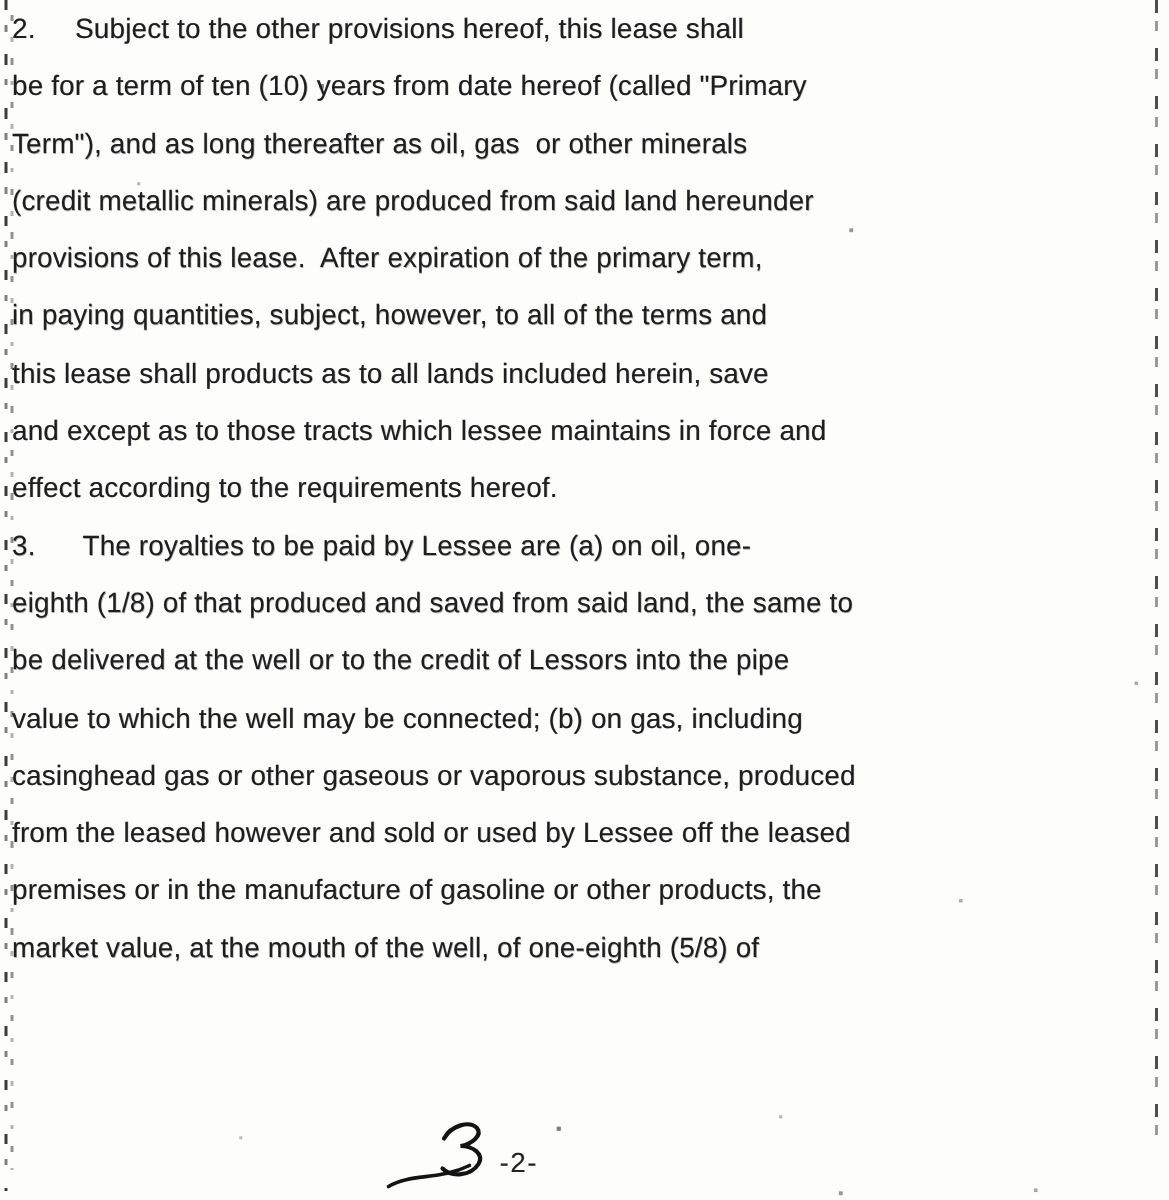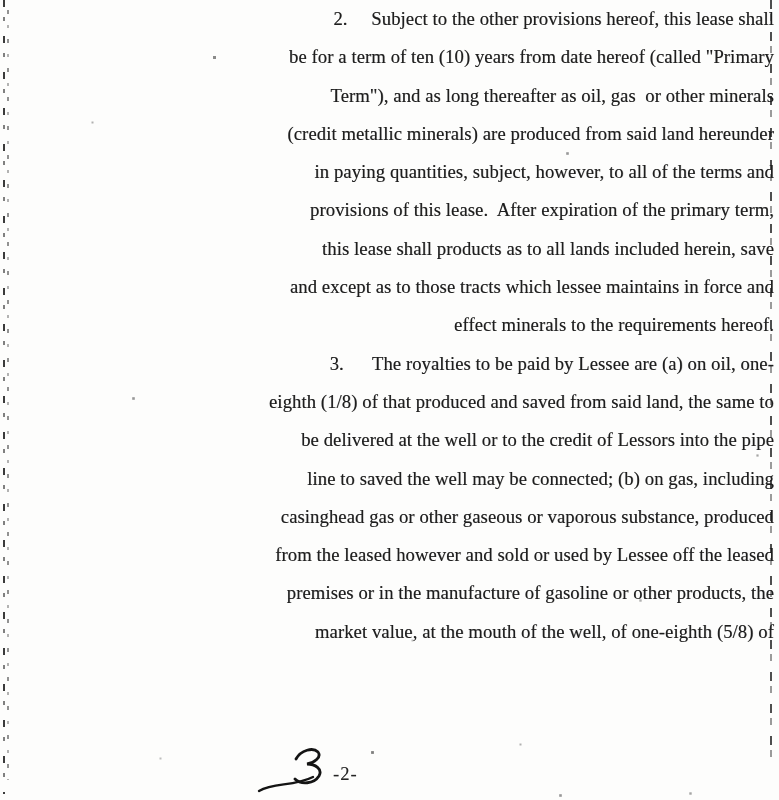--- a/index.html
+++ b/index.html
@@ -6,22 +6,21 @@
     margin: 0;
     padding: 0;
     background: #ffffff;
   }
   .page {
     position: relative;
     width: 779px;
     height: 800px;
     background: #fdfdfc;
     overflow: hidden;
-    font-family: Liberation Serif, serif;
-    text-align: right;
+    font-family: Liberation Sans, sans-serif;
   }
   
   .textblock {
     position: absolute;
     top: 0;
     left: 8px;
     width: 766px;
   }
   .line {
     white-space: pre;
@@ -118,29 +117,29 @@
   <div class="edge-left-a"></div>
   <div class="edge-left-b"></div>
   <div class="edge-right"></div>
   <div class="specks"></div>
 
   <div class="textblock">
     <div class="line">2.     Subject to the other provisions hereof, this lease shall</div>
     <div class="line">be for a term of ten (10) years from date hereof (called "Primary</div>
     <div class="line">Term"), and as long thereafter as oil, gas  or other minerals</div>
     <div class="line">(credit metallic minerals) are produced from said land hereunder</div>
+    <div class="line">provisions of this lease.  After expiration of the primary term,</div>
     <div class="line">in paying quantities, subject, however, to all of the terms and</div>
-    <div class="line">provisions of this lease.  After expiration of the primary term,</div>
     <div class="line">this lease shall products as to all lands included herein, save</div>
     <div class="line">and except as to those tracts which lessee maintains in force and</div>
-    <div class="line">effect minerals to the requirements hereof.</div>
+    <div class="line">effect according to the requirements hereof.</div>
     <div class="line">3.      The royalties to be paid by Lessee are (a) on oil, one-</div>
     <div class="line">eighth (1/8) of that produced and saved from said land, the same to</div>
     <div class="line">be delivered at the well or to the credit of Lessors into the pipe</div>
-    <div class="line">line to saved the well may be connected; (b) on gas, including</div>
+    <div class="line">value to which the well may be connected; (b) on gas, including</div>
     <div class="line">casinghead gas or other gaseous or vaporous substance, produced</div>
     <div class="line">from the leased however and sold or used by Lessee off the leased</div>
     <div class="line">premises or in the manufacture of gasoline or other products, the</div>
     <div class="line">market value, at the mouth of the well, of one-eighth (5/8) of</div>
   </div>
 
   <div class="footer">
     <svg class="hand-mark" width="130" height="52" viewBox="0 0 130 52" aria-hidden="true">
       <path d="M46 15 C51 6, 63 3, 68 8 C72 13, 64 19, 57 20 C65 20, 73 25, 69 32 C64 40, 51 41, 45 35" fill="none" stroke="#141414" stroke-width="2.8" stroke-linecap="round"></path>
       <path d="M9 47 C24 38, 43 43, 63 33" fill="none" stroke="#141414" stroke-width="2.4" stroke-linecap="round"></path>

